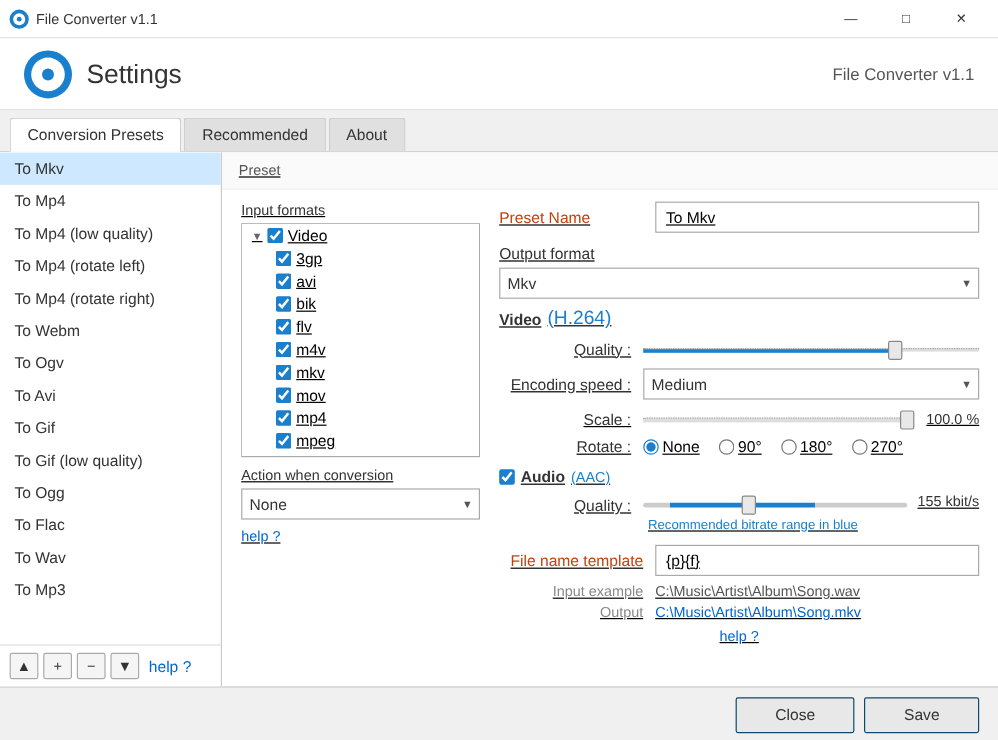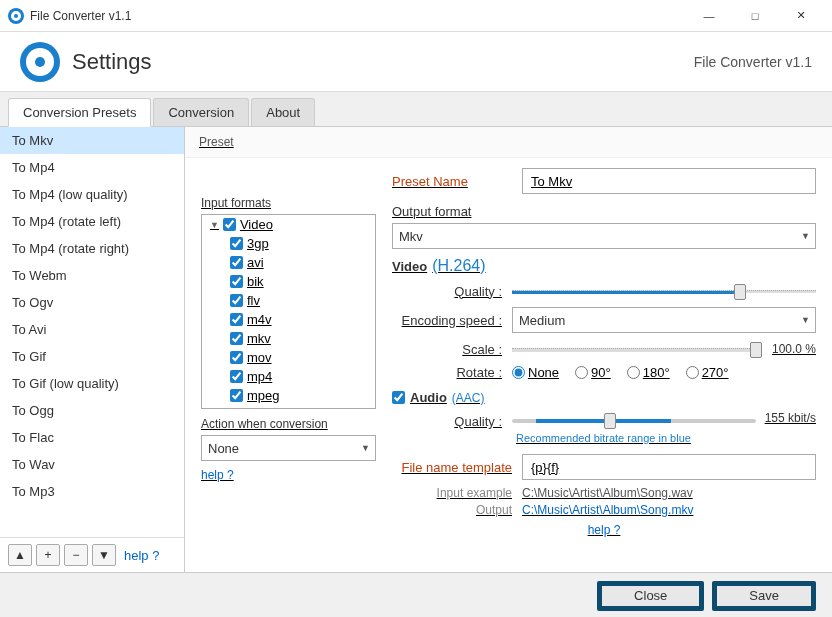--- a/index.html
+++ b/index.html
@@ -131,21 +131,21 @@
     }
     .form-input {
       flex: 1;
       height: 26px;
       border: 1px solid #aaa;
       padding: 0 8px;
       font-size: 13px;
       background: #fff;
     }
     .two-col { display: flex; gap: 16px; }
-    .col-left { width: 175px; flex-shrink: 0; margin-top: 28px; }
+    .col-left { width: 199px; flex-shrink: 0; }
     .col-right { flex: 1; }
 
     
     .tree-box {
       border: 1px solid #aaa;
       height: 195px;
       overflow-y: auto;
       background: #fff;
       margin-bottom: 8px;
       position: relative;
@@ -254,21 +254,21 @@
       border-top: 1px solid #ccc;
       display: flex;
       align-items: center;
       justify-content: flex-end;
       padding: 0 16px;
       gap: 8px;
     }
     .bottom-btn {
       height: 30px;
       min-width: 80px;
-      border: 5px solid #0c4a6e;
+      border: 1px solid #0c4a6e;
       background: #e8e8e8;
       cursor: pointer;
       font-size: 13px;
       color: #333;
       border-radius: 2px;
       padding: 0 32px;
     }
     .bottom-btn.primary { background: #e8e8e8; }
     .output-label { color: #333; font-size: 13px; margin-bottom: 4px; }
 
@@ -310,21 +310,21 @@
           <div class="app-logo-dot"></div>
         </div>
     </div>
     <span class="app-title">Settings</span>
   </div>
   <span class="app-version">File Converter v1.1</span>
 </div>
 
 <div class="tab-bar">
   <div class="tab active">Conversion Presets</div>
-  <div class="tab">Conversion</div>
+  <div class="tab">Recommended</div>
   <div class="tab">About</div>
 </div>
 
 <div class="main-content">
 
   <div class="sidebar">
     <div class="sidebar-list">
       <div class="sidebar-item active">To Mkv</div>
       <div class="sidebar-item">To Mp4</div>
       <div class="sidebar-item">To Mp4 (low quality)</div>

